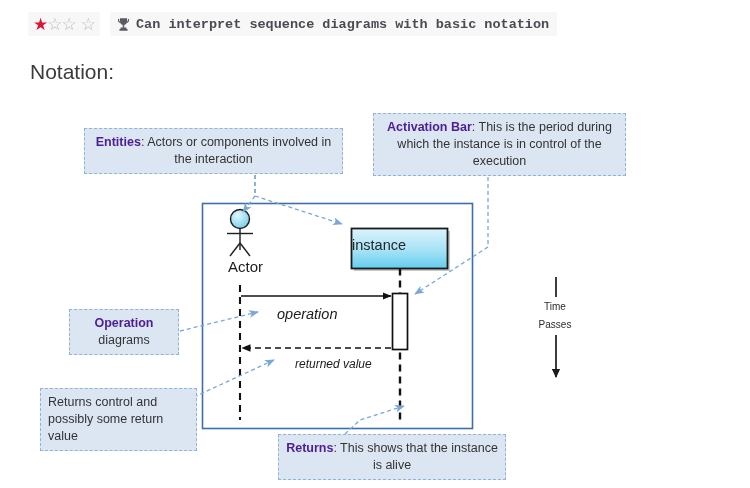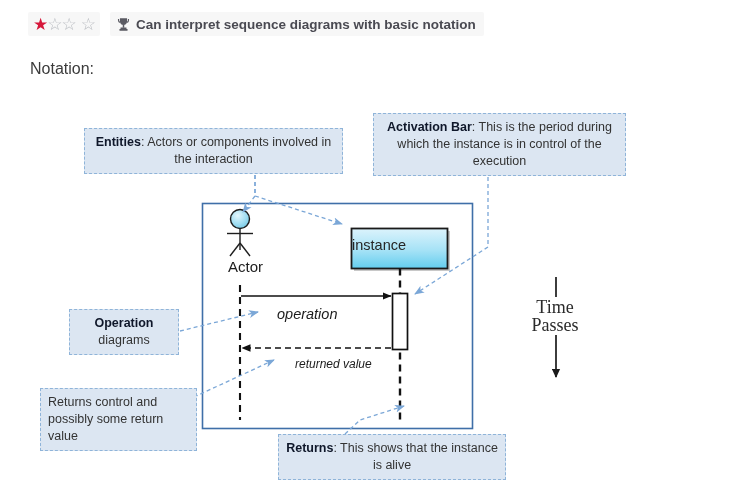--- a/index.html
+++ b/index.html
@@ -56,44 +56,45 @@
     width: 15px; height: 15px;
     margin-right: 5px;
     flex: 0 0 auto;
     display: block;
   }
   .title-text {
     font-size: 13.5px;
     font-weight: bold;
     color: #4a4a52;
     white-space: nowrap;
+    font-family: Liberation Mono, monospace;
   }
 
   
   .notation-heading {
     position: absolute;
     left: 30px; top: 60px;
-    font-size: 16px;
+    font-size: 21px;
     color: #3b3b3b;
     font-weight: normal;
   }
 
   
   .callout {
     position: absolute;
     box-sizing: border-box;
     background: #dce6f2;
     border: 1px dashed #8fb4d9;
     color: #333333;
     font-size: 12.5px;
     line-height: 17px;
     text-align: center;
     padding: 5px 7px;
   }
-  .callout b { color: #0f172a; margin-top: 16px; }
+  .callout b { color: #4c1d95; margin-top: 16px; }
   .callout.left-align { text-align: left; }
 
   #callout-entities   { left: 84px;  top: 128px; width: 259px; }
   #callout-activation { left: 373px; top: 113px; width: 253px; }
   #callout-operation  { left: 69px;  top: 309px; width: 110px; }
   #callout-returns    { left: 40px;  top: 388px; width: 157px; }
   #callout-lifeline   { left: 278px; top: 434px; width: 228px; }
 
   
   .diagram-svg {
@@ -126,26 +127,25 @@
   #label-returned {
     left: 295px; top: 355px;
     font-size: 12px;
     font-style: italic;
     line-height: 19px;
   }
   #label-time {
     left: 527px; top: 297px;
     width: 56px;
     text-align: center;
-    font-size: 18px;
+    font-size: 10px;
     line-height: 18px;
     color: #2b2b2b;
     background: #ffffff;
     padding: 1px 0;
-    font-family: Liberation Serif, serif;
   }
 </style>
 </head>
 <body>
 
 <div class="header-strip">
 
   <div class="rating-pill">
     <span class="star filled">★</span>
     <span class="star empty">☆</span>

